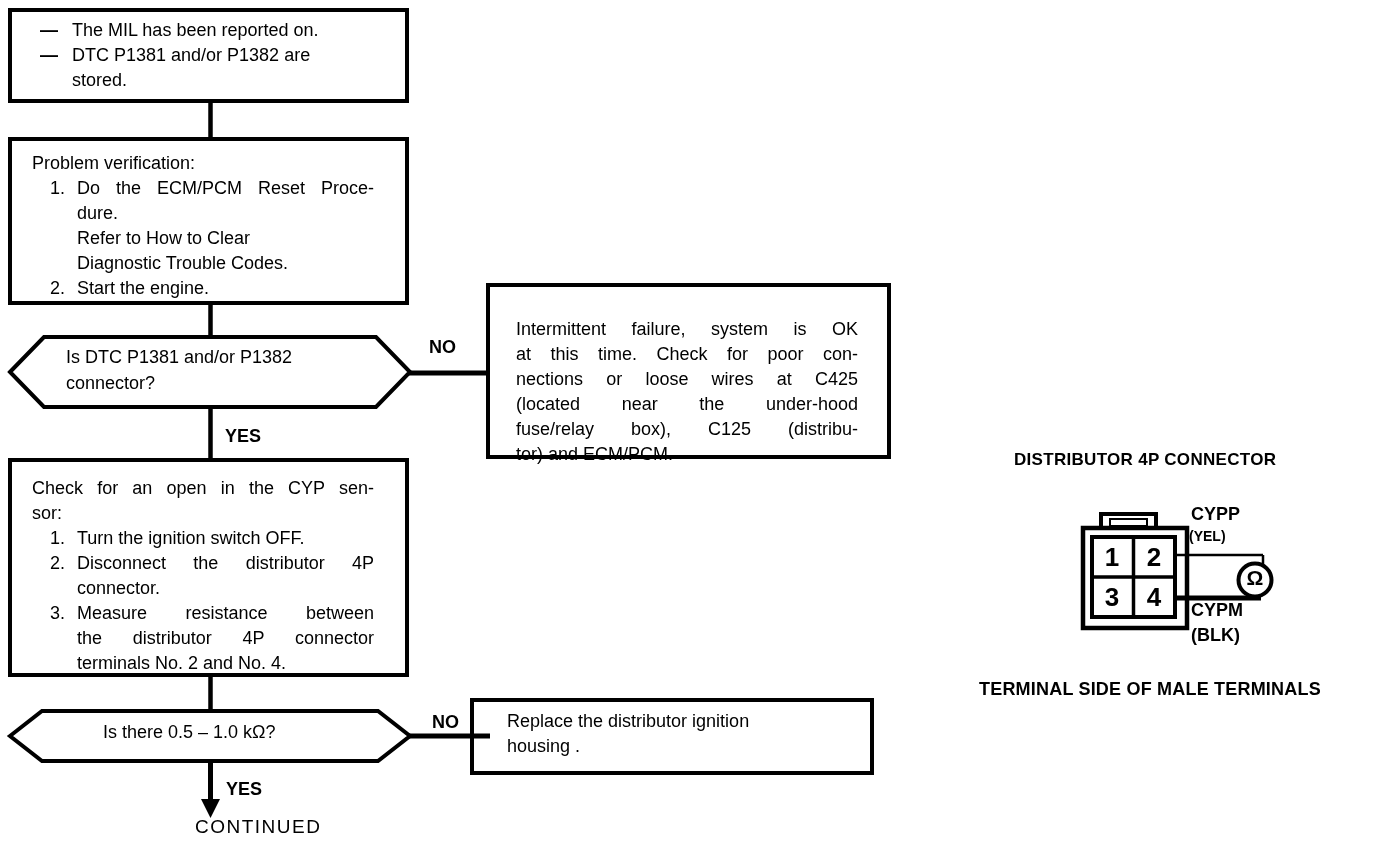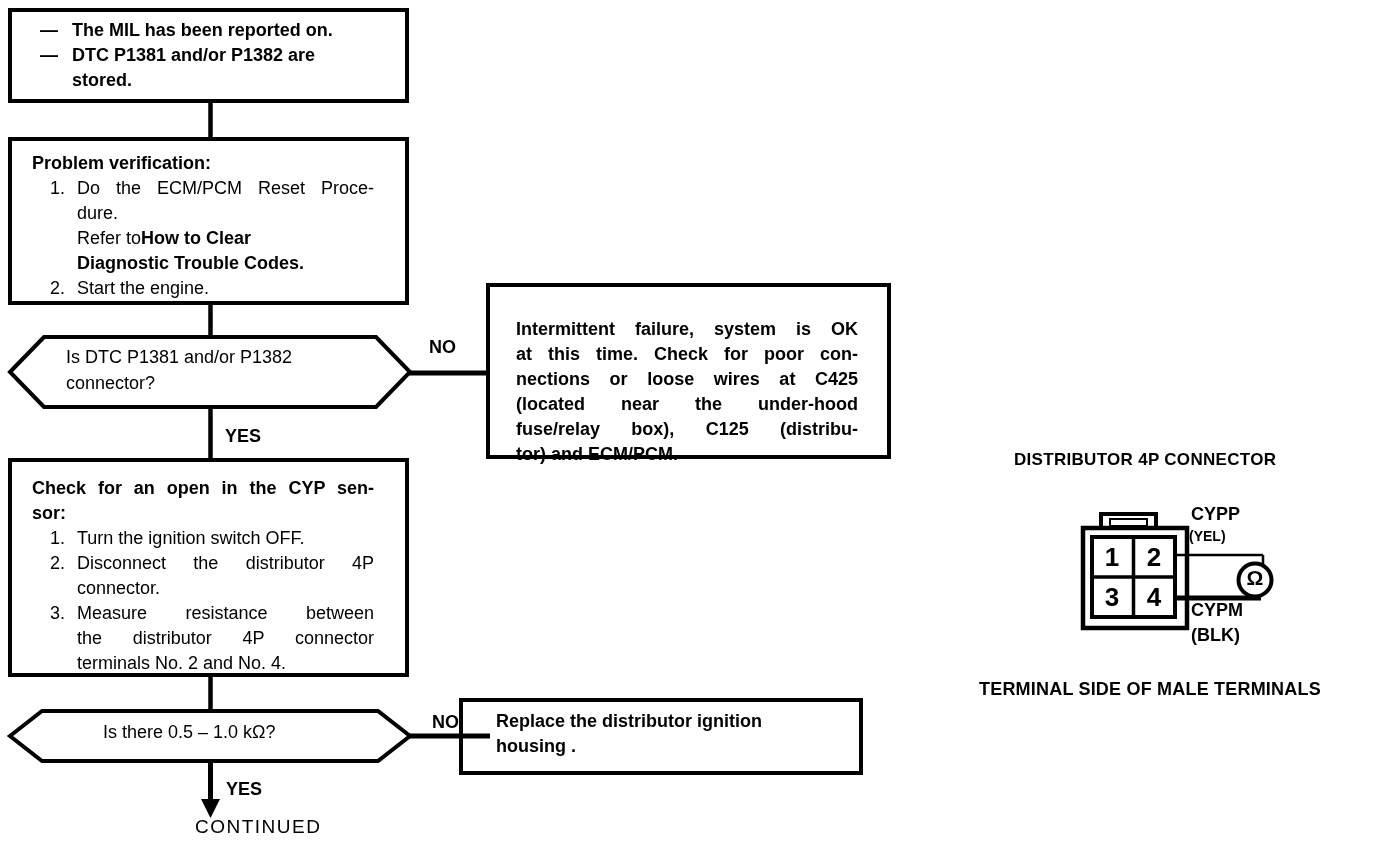--- a/index.html
+++ b/index.html
@@ -2,27 +2,27 @@
 <html><head>
 <meta charset="utf-8">
 <style>
   html,body{margin:0;padding:0;background:#fff;}
   .page{position:relative;width:1376px;height:844px;background:#ffffff;
         font-family:"Liberation Sans","DejaVu Sans",sans-serif;color:#000;overflow:hidden;}
   svg.layer{position:absolute;left:0;top:0;}
   .box{position:absolute;border:4px solid #000;box-sizing:border-box;background:transparent;}
   .line{font-size:18px;line-height:25px;font-weight:400;white-space:nowrap;}
   .spread{text-align:justify;text-align-last:justify;white-space:normal;}
-  .bold,.bold-all .line{font-weight:700;}
+  .bold,.bold-all .line{font-weight:400;}
   .li{display:flex;}
   .dash{width:32px;flex:none;font-weight:700;font-size:18px;line-height:25px;}
   .step{display:flex;margin-left:18px;}
   .num{width:27px;flex:none;font-size:18px;line-height:25px;}
   .t{flex:1;min-width:0;}
-  .pre{}
+  .pre{padding-right:5px;}
   .flabel{position:absolute;font-size:18px;font-weight:700;line-height:20px;white-space:nowrap;}
   .hextext{position:absolute;font-size:18px;line-height:26px;white-space:nowrap;}
   .continued{position:absolute;font-size:19px;font-weight:400;letter-spacing:1.5px;line-height:20px;margin-left:44px;}
   .ctext{position:absolute;font-weight:700;white-space:nowrap;}
   .pin{position:absolute;width:34px;height:30px;display:flex;align-items:center;justify-content:center;
        font-size:26px;font-weight:700;}
 </style>
 </head>
 <body>
 
@@ -137,21 +137,21 @@
           <div class="line">terminals No. 2 and No. 4.</div>
         </div>
       </div>
     </div>
   </div>
 
   <div class="hextext" style="left:103px;top:719px">Is there 0.5 – 1.0 kΩ?</div>
   <div class="flabel" style="left:432px;top:712px">NO</div>
   <div class="flabel" style="left:226px;top:779px">YES</div>
 
-  <div class="box" style="left:459px;top:698px;width:404px;height:77px">
+  <div class="box" style="left:470px;top:698px;width:404px;height:77px">
     <div class="bold-all" style="margin:7px 0 0 33px">
       <div class="line">Replace the distributor ignition</div>
       <div class="line">housing .</div>
     </div>
   </div>
 
   <div class="continued" style="left:151px;top:817px">CONTINUED</div>
 
   <div class="ctext" style="left:1014px;top:450px;font-size:17px;letter-spacing:0.3px">DISTRIBUTOR 4P CONNECTOR</div>
 

